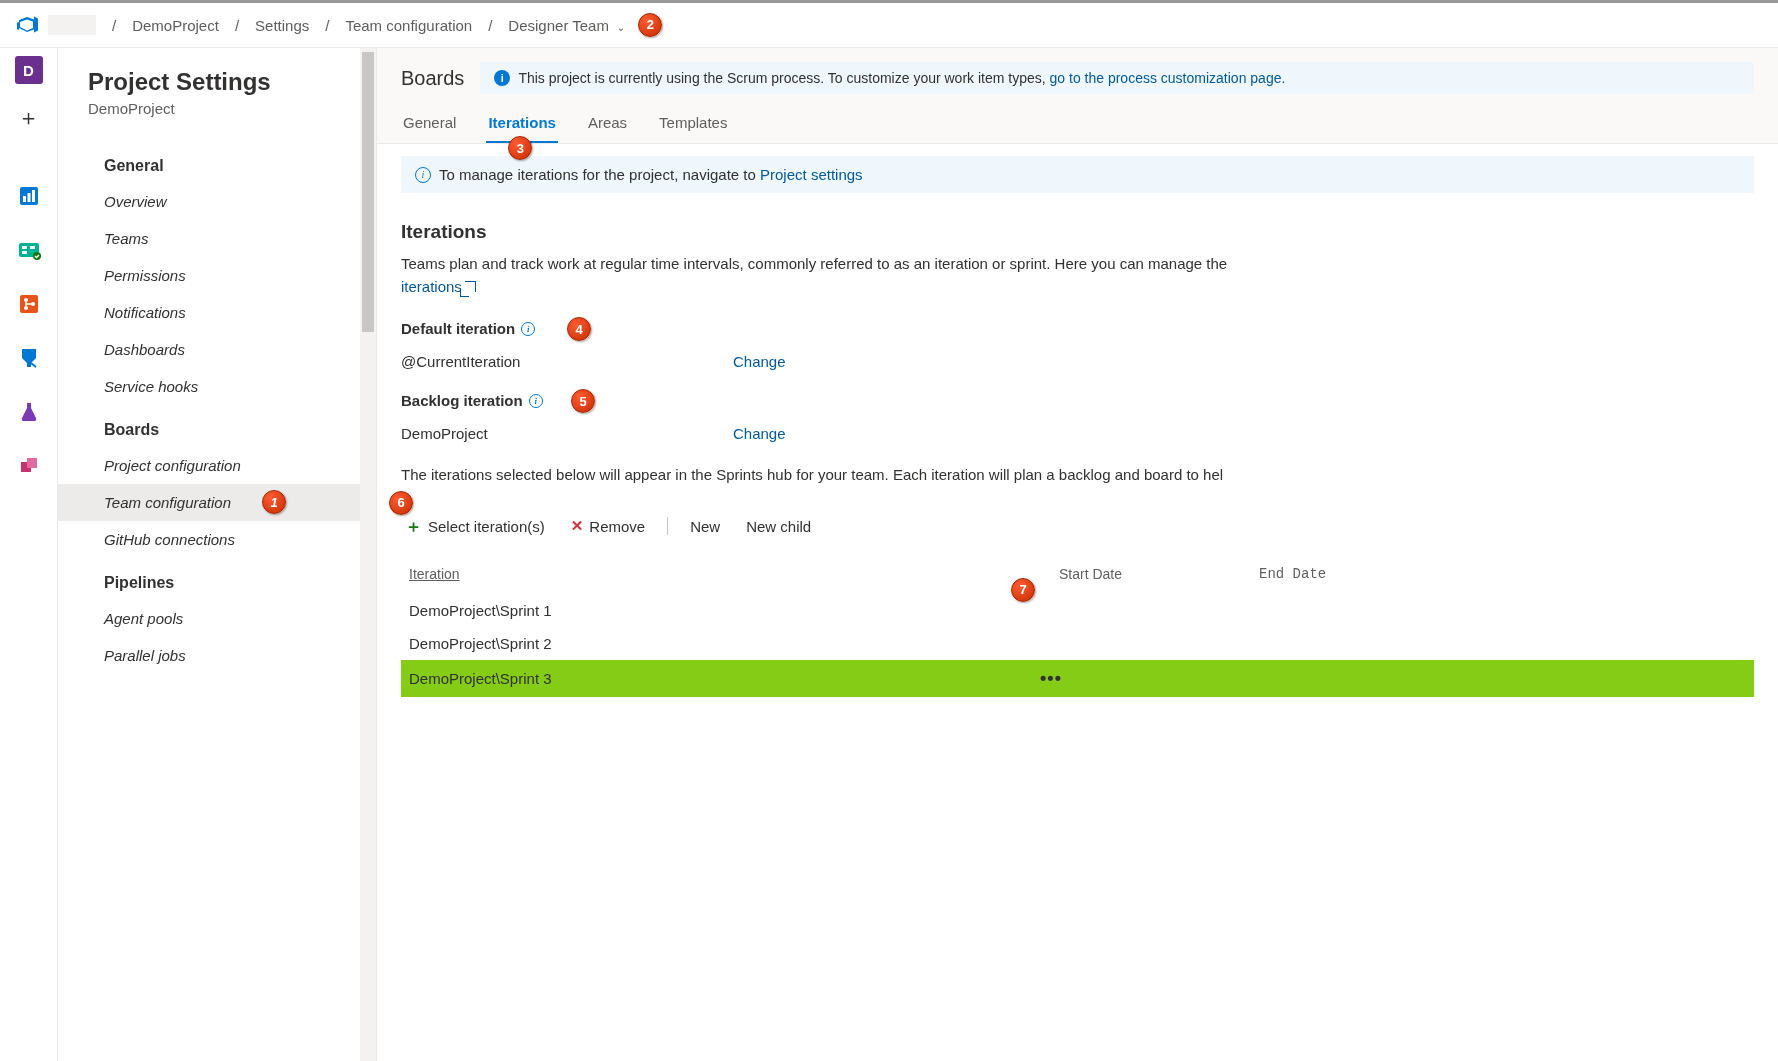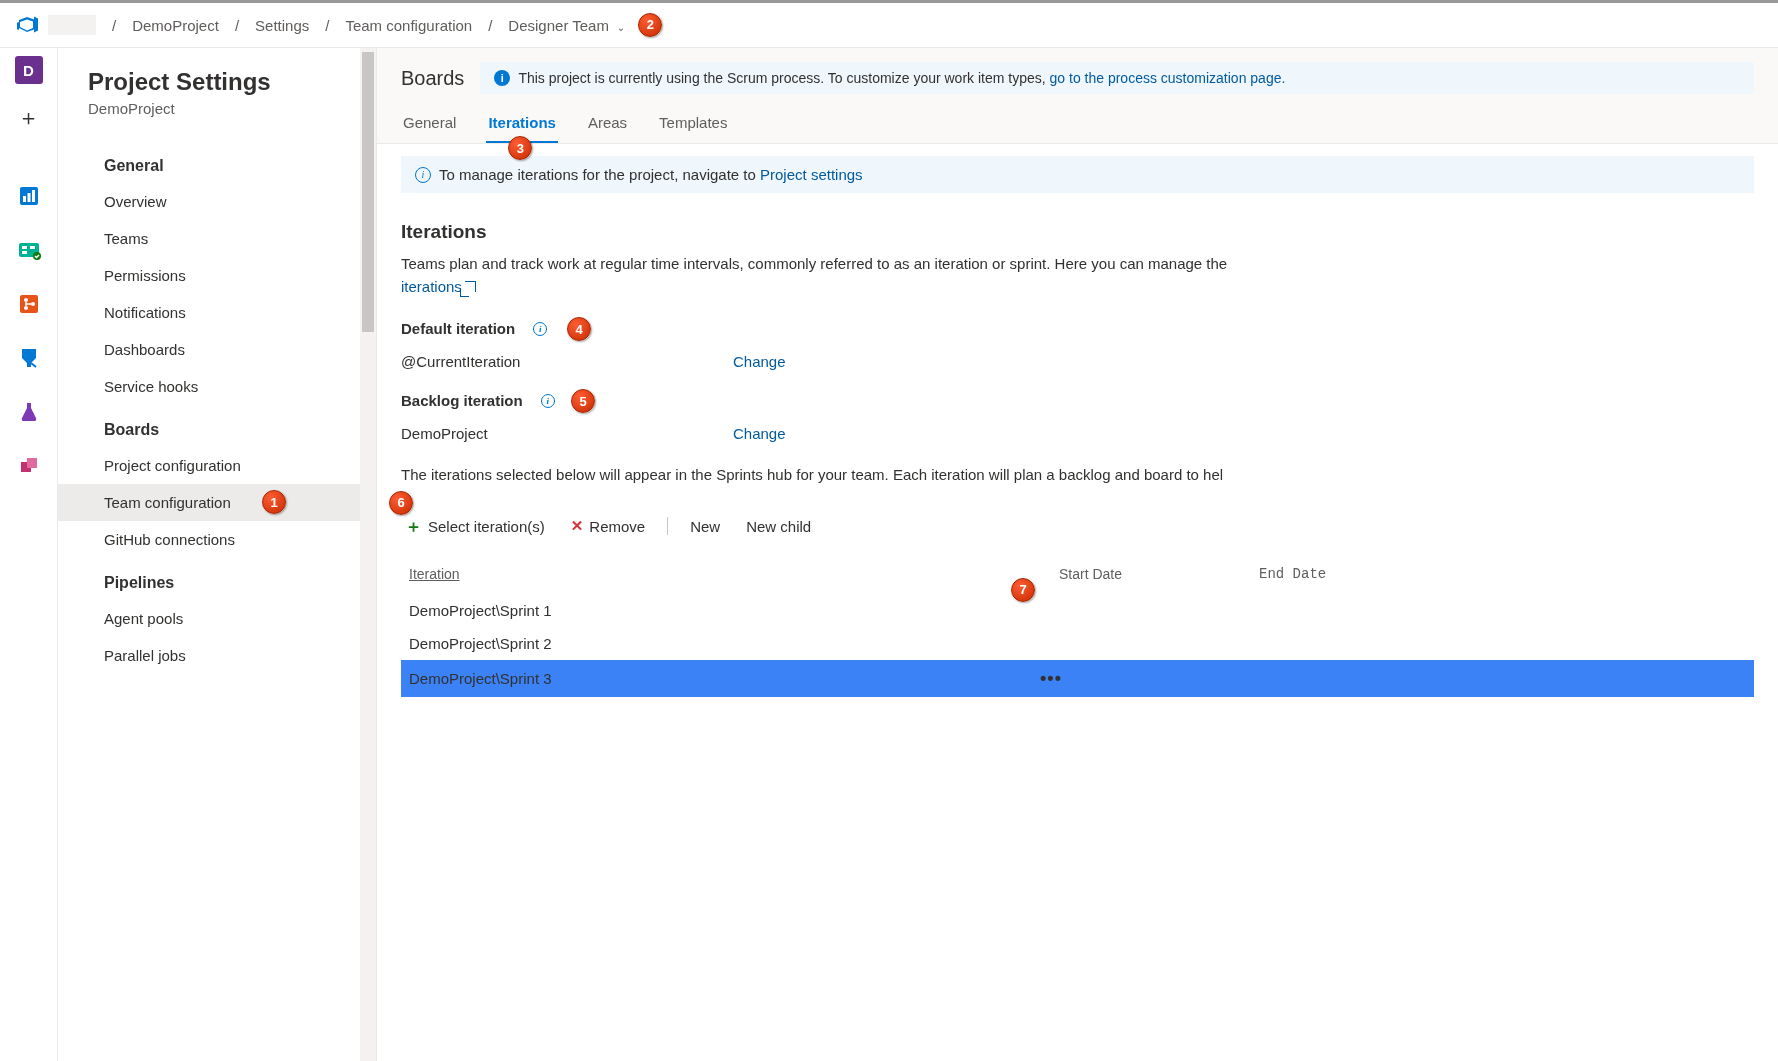--- a/index.html
+++ b/index.html
@@ -18,57 +18,57 @@
 .iconbar .ib-item.proj { background: #6b2f8e; color: #fff; font-weight: 600; border-radius: 3px; width: 28px; height: 28px; font-size: 15px; }
 .iconbar .plus { font-size: 22px; color: #323130; font-weight: 300; }
 .ib-icon { width: 24px; height: 24px; }
 .sidebar-wrap { width: 318px; display: flex; position: relative; background: #fff; }
 .sidebar { flex: 1; padding: 20px 0 20px 30px; overflow-y: auto; }
 .sidebar-scroll { position: absolute; right: 0; top: 0; width: 16px; height: 100%; background: #f3f2f1; }
 .sidebar-scroll .thumb { position: absolute; right: 2px; top: 4px; width: 12px; height: 280px; background: #c8c6c4; border-radius: 1px; }
 .ps-title { font-size: 24px; font-weight: 600; margin-bottom: 4px; }
 .ps-sub { font-size: 15px; color: #605e5c; margin-bottom: 32px; }
 .nav-group-h { font-size: 16px; font-weight: 600; padding: 8px 0 8px 16px; margin-top: 8px; }
-.nav-item { font-size: 15px; color: #323130; padding: 10px 12px 10px 16px; cursor: pointer; position: relative; }
+.nav-item { font-size: 15px; color: #323130; padding: 10px 12px 10px 16px; cursor: pointer; position: relative; font-style: italic; }
 .nav-item.sel { background: #eff6fc0d; background: #f3f2f1; }
 .nav-item.sel::before { content: ""; position: absolute; left: -30px; top: 0; bottom: 0; width: 3px; background: #0078d4; }
 .nav-item.sel.fill { background: #edebe9; margin-left: -30px; padding-left: 46px; }
 .main { flex: 1; border-left: 1px solid #eaeaea; display: flex; flex-direction: column; overflow: hidden; background: #fff; }
 .main-head { padding: 14px 24px 0 24px; background: #faf9f8; border-bottom: 1px solid #eaeaea; }
 .head-row1 { display: flex; align-items: center; gap: 16px; margin-bottom: 6px; }
 .boards-title { font-size: 20px; font-weight: 400; color: #323130; }
 .info-banner { flex: 1; background: #eff6fc; padding: 8px 14px; display: flex; align-items: center; gap: 8px; border-radius: 2px; font-size: 14px; color: #323130; }
 .info-banner .info-i { width: 16px; height: 16px; background: #0078d4; border-radius: 50%; color: #fff; display: flex; align-items: center; justify-content: center; font-size: 11px; font-weight: 700; }
 .link { color: #005a9e; cursor: pointer; text-decoration: none; }
 .tabs { display: flex; gap: 28px; margin-top: 12px; }
 .tab { padding: 8px 2px 10px 2px; font-size: 15px; color: #605e5c; cursor: pointer; border-bottom: 2px solid transparent; }
 .tab.sel { color: #0078d4; font-weight: 600; border-bottom: 2px solid #0078d4; }
 .main-body { flex: 1; padding: 12px 24px 24px 24px; overflow-y: auto; }
 .msg-box { background: #eff6fc; padding: 10px 14px; display: flex; align-items: center; gap: 8px; font-size: 15px; }
 .msg-box .info-o { width: 16px; height: 16px; border: 1.5px solid #0078d4; border-radius: 50%; color: #0078d4; display: flex; align-items: center; justify-content: center; font-size: 10px; font-style: italic; font-family: serif; }
 .sect-h { font-size: 19px; font-weight: 600; margin-top: 28px; margin-bottom: 10px; }
 .sect-p { font-size: 15px; line-height: 1.5; }
 .ext-icon { width: 11px; height: 11px; display: inline-block; border: 1.5px solid #005a9e; border-left: none; border-bottom: none; position: relative; margin-left: 3px; vertical-align: baseline; }
 .ext-icon::after { content: ""; position: absolute; left: -5px; bottom: -5px; width: 8px; height: 8px; border: 1.5px solid #005a9e; border-right: none; border-top: none; }
-.sub-h { font-size: 15px; font-weight: 600; margin-top: 22px; display: flex; align-items: center; gap: 18px; }
+.sub-h { font-size: 15px; font-weight: 600; margin-top: 22px; display: flex; align-items: center; gap: 6px; }
 .info-o-sm { width: 14px; height: 14px; border: 1.5px solid #0078d4; border-radius: 50%; color: #0078d4; display: flex; align-items: center; justify-content: center; font-size: 9px; font-style: italic; font-family: serif; cursor: pointer; }
 .val-row { display: flex; align-items: center; margin-top: 16px; font-size: 15px; }
 .val-row .val { width: 332px; }
 .toolbar { display: flex; align-items: center; gap: 18px; margin-top: 18px; padding: 8px 0; font-size: 15px; }
 .tb-btn { display: flex; align-items: center; gap: 6px; cursor: pointer; padding: 2px 4px; }
 .tb-plus { color: #107c10; font-size: 17px; font-weight: 600; }
 .tb-x { color: #d13438; font-size: 15px; font-weight: 600; }
 .tb-sep { width: 1px; height: 18px; background: #c8c6c4; }
 .table { margin-top: 6px; }
 .thead { display: flex; padding: 12px 8px; border-bottom: 0px; color: #605e5c; font-size: 14px; }
 .th-iter { flex: 0 0 650px; text-decoration: underline; }
 .th-start { flex: 0 0 200px; }
 .th-end { flex: 1; font-family: Liberation Mono, monospace; }
 .trow { display: flex; padding: 8px 8px; font-size: 15px; align-items: center; }
-.trow.sel { background: #3b82f6; }
+.trow.sel { background: #84cc16; }
 .td-iter { flex: 0 0 620px; }
 .td-mid { flex: 0 0 44px; display: flex; justify-content: center; }
 .dots { font-size: 18px; font-weight: 700; letter-spacing: 1px; cursor: pointer; color: #323130; }
 .badge { position: absolute; width: 24px; height: 24px; background: #d83b01; background: radial-gradient(circle at 35% 30%, #ff5c33, #c62b00); border-radius: 50%; color: #fff; font-size: 13px; font-weight: 600; display: flex; align-items: center; justify-content: center; box-shadow: 1px 1px 2px rgba(0,0,0,.35); border: 1px solid #a82400; z-index: 20; }
 .rel { position: relative; }
 </style>
 </head>
 <body>
 
 <div class="app">

